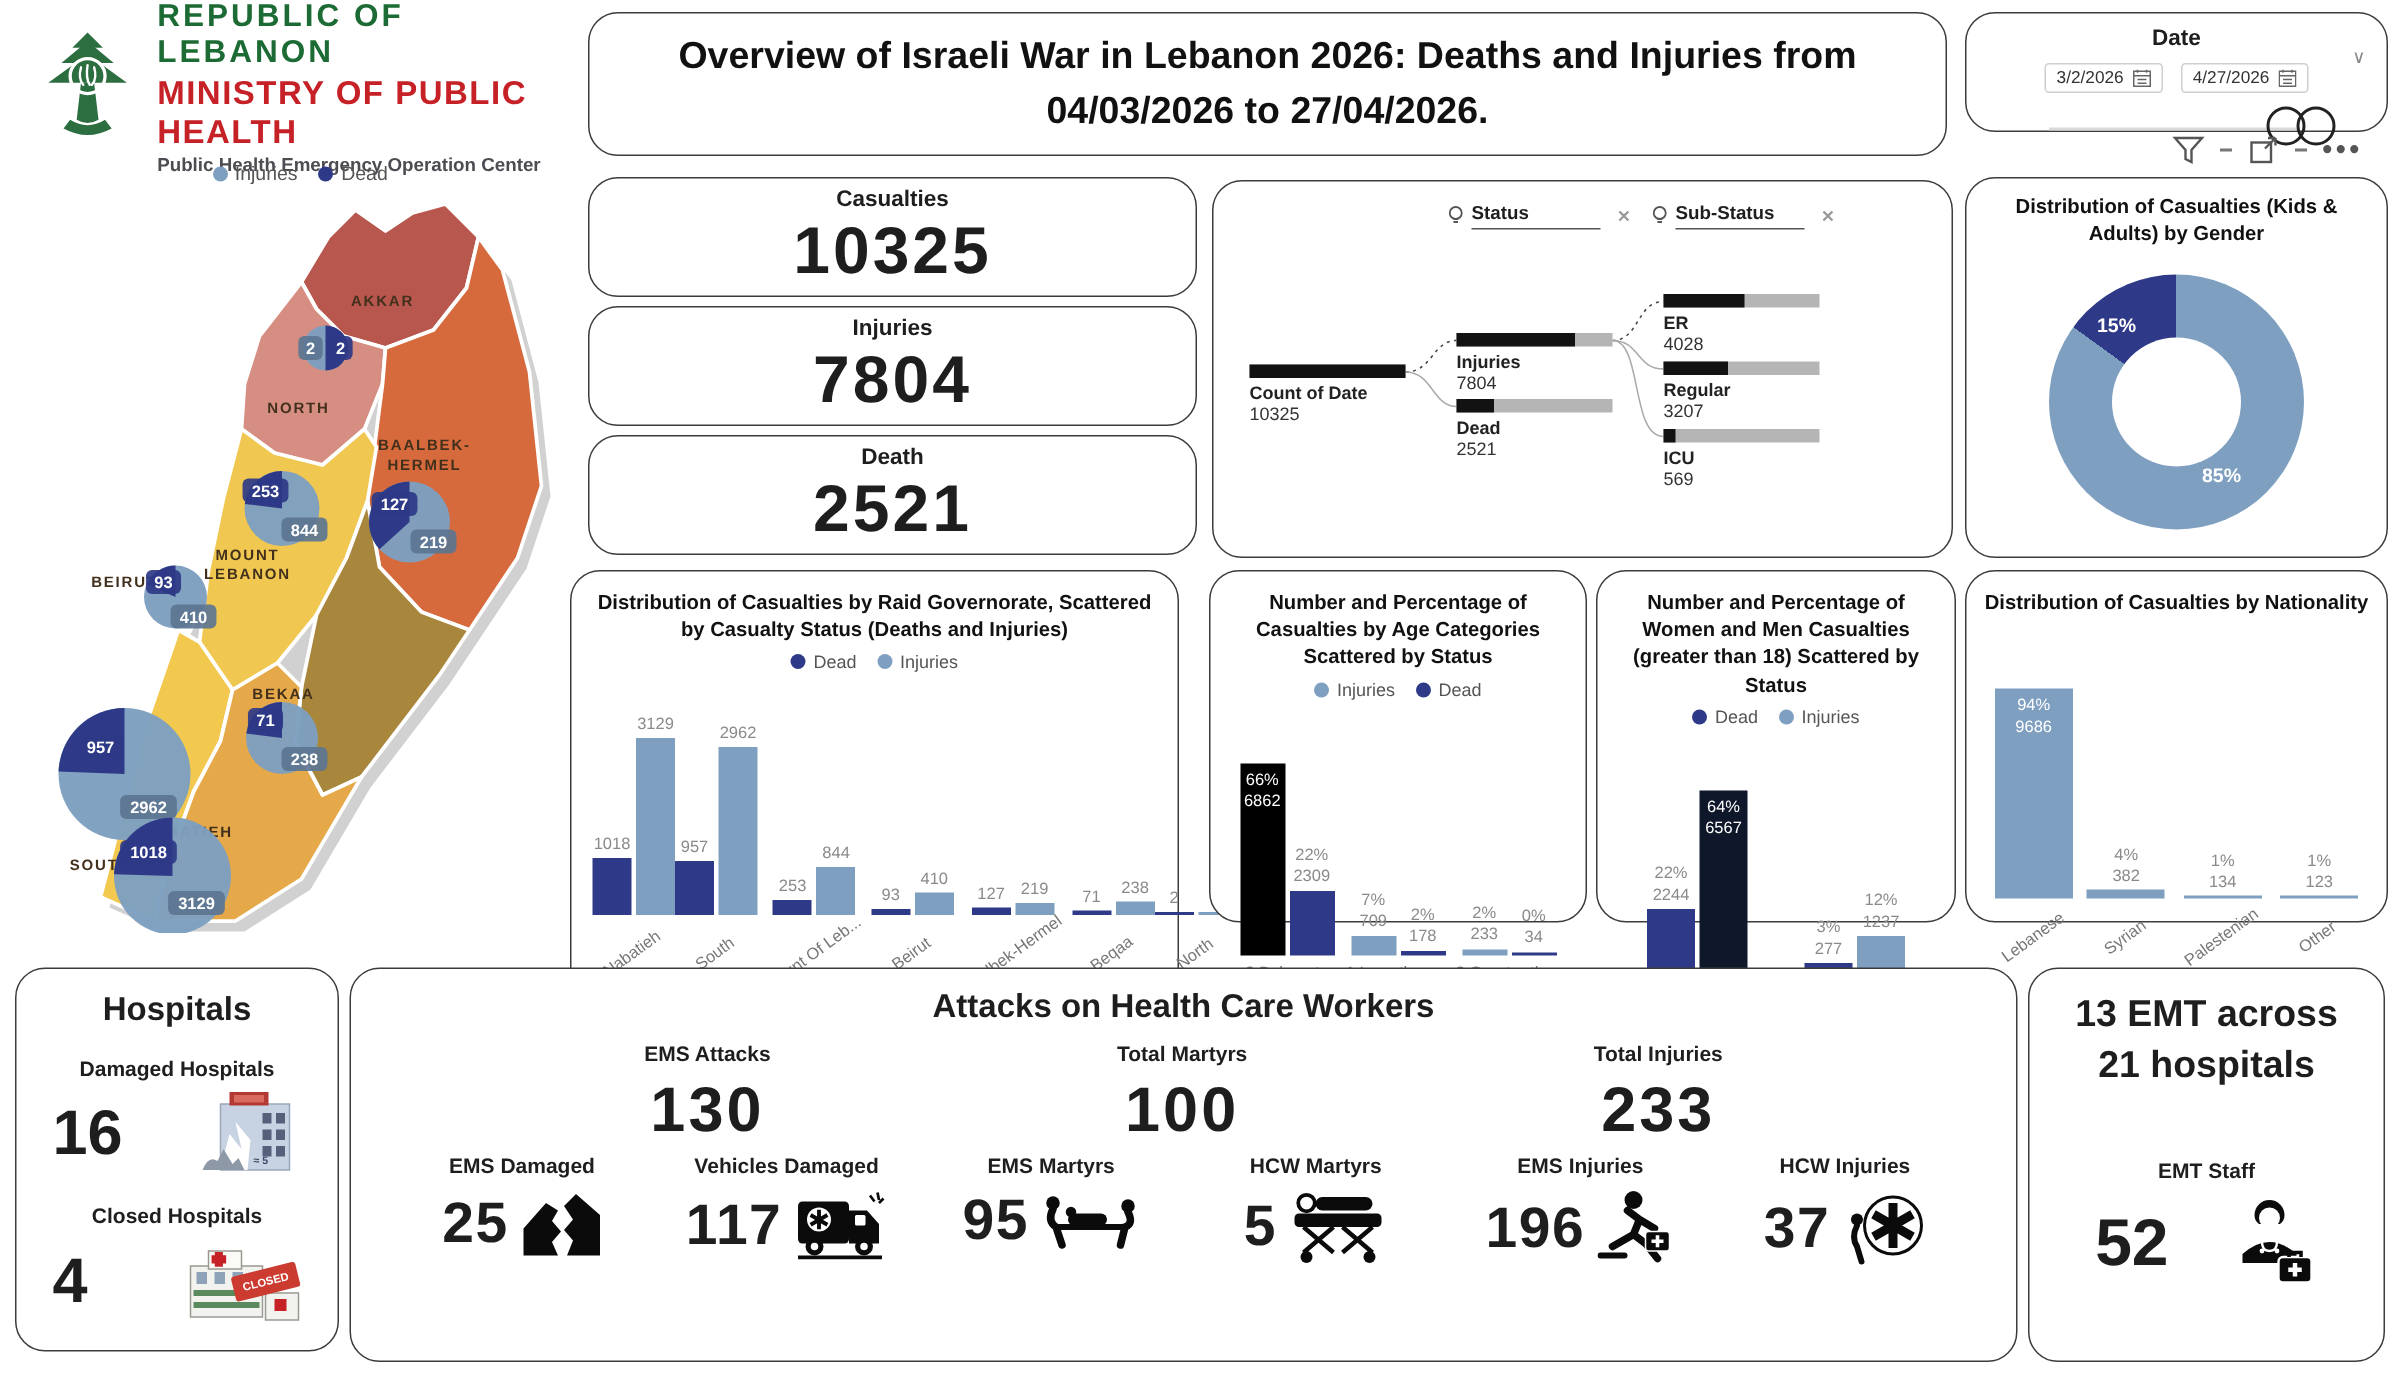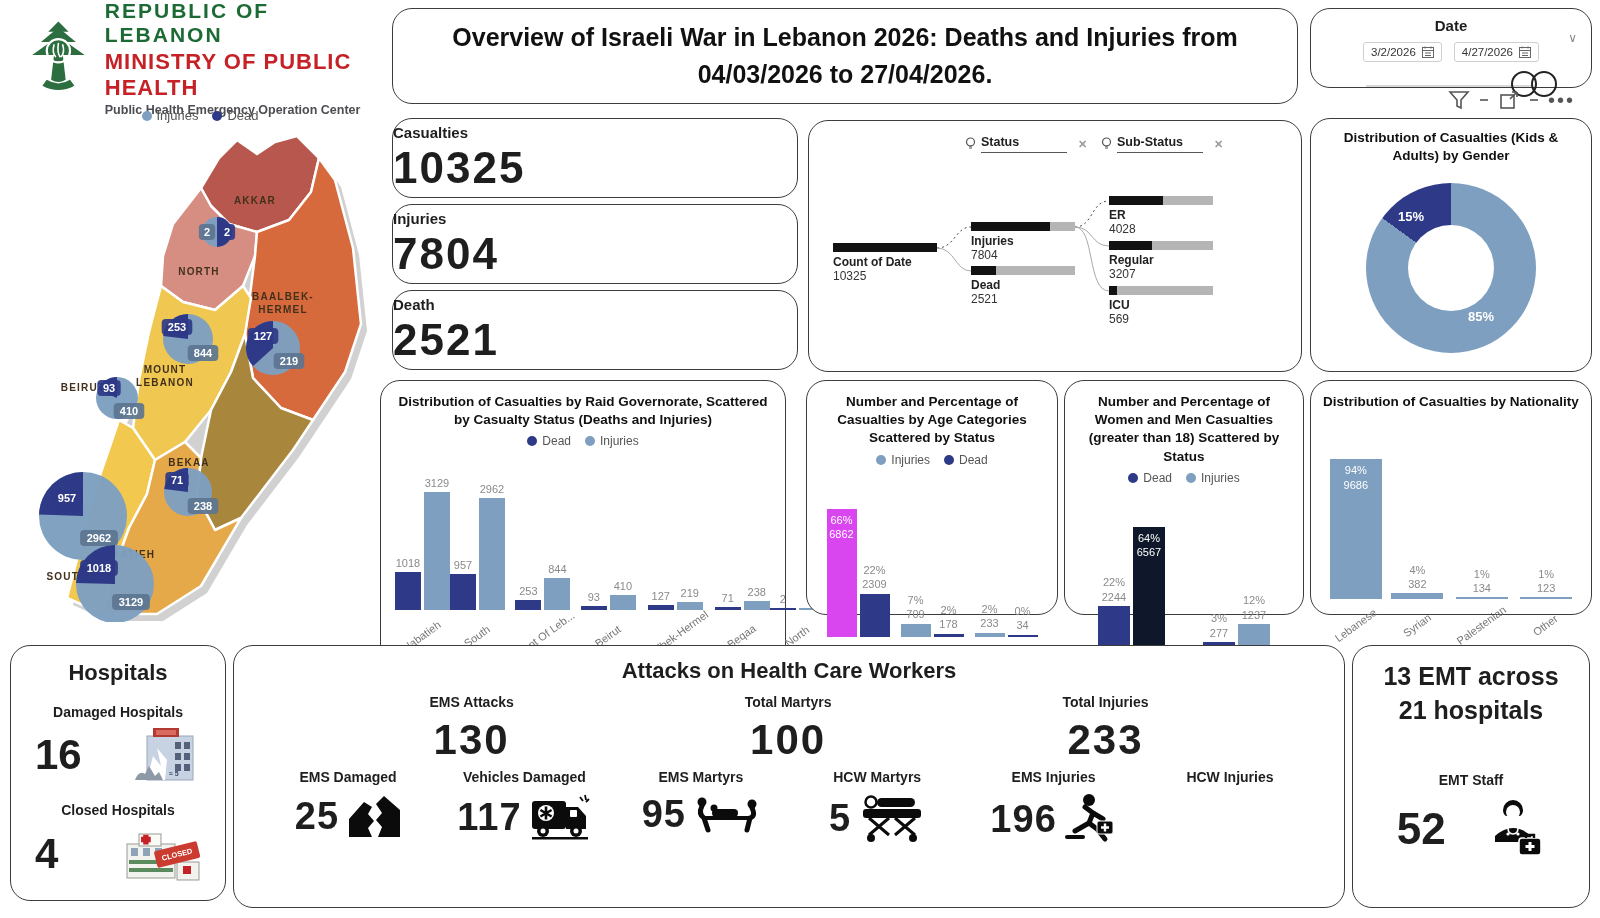--- a/index.html
+++ b/index.html
@@ -25,21 +25,21 @@
   .chev { position:absolute; right:14px; top:22px; color:#888; font-size:12px; }
   .date-row { display:flex; gap:12px; justify-content:center; margin-top:8px; }
   .date-box { display:flex; align-items:center; gap:6px; border:1px solid #cfcfcf; border-radius:3px; padding:3px 7px; font-size:11.5px; color:#333; }
   .slider-line { position:absolute; left:55px; right:60px; top:76px; height:2px; background:#d9d9d9; }
   .handle { position:absolute; top:62px; width:26px; height:26px; border:2.5px solid #222; border-radius:50%; background:transparent; }
   #toolbar { position:absolute; left:1448px; top:86px; width:150px; height:28px; display:flex; align-items:center; gap:10px; color:#555; }
   #toolbar .dash { width:8px; height:2px; background:#777; }
   #toolbar .more { font-size:20px; letter-spacing:2px; color:#555; line-height:10px; }
 
   
-  .kpi { left:392px; width:406px; height:80px; display:flex; flex-direction:column; justify-content:center; gap:2px; }
+  .kpi { left:392px; width:406px; height:80px; display:flex; flex-direction:column; align-items:center; justify-content:center; gap:2px; }
   .kpi .kl { font-weight:bold; font-size:15px; }
   .kpi .kv { font-size:44px; font-weight:600; letter-spacing:2px; }
 
   
   #decomp { left:808px; top:120px; width:494px; height:252px; }
   .dc-head { position:absolute; top:14px; display:flex; align-items:center; gap:5px; font-weight:bold; font-size:12.5px; }
   .dc-head .ul { border-bottom:1.6px solid #555; padding-bottom:3px; min-width:86px; }
   .dc-x { color:#999; font-size:11px; margin-left:6px; cursor:pointer; }
   .bulb { width:11px; height:15px; }
   .dnode { position:absolute; width:104px; }
@@ -421,21 +421,21 @@
         </span>
         <span class="leg-item">
           <span class="leg-dot" style="background: rgb(46, 58, 135);"></span>
           <span>Dead</span>
         </span>
       </div>
     <div style="margin-top:8px;" class="plot">
         <div class="bar-group">
           <div class="bars" style="height: 162px;">
             <div class="bar-wrap" style="width: 30px;">
-              <div class="bar" style="height: 128px; background: #d946ef;">
+              <div class="bar" style="height: 128px; background: #000000;">
                 <div class="bar-label inside">
                   <div>66%</div>
                   <div>6862</div>
                 </div>
               </div>
             </div>
             <div class="bar-wrap" style="width: 30px;">
               <div class="bar-label">
                 <div>22%</div>
                 <div>2309</div>
@@ -818,20 +818,29 @@
             <circle cx="24" cy="7" r="6" fill="#0b0b0b"></circle>
             <path d="M20,14 L28,20 L24,30 M28,20 L38,26 M24,30 L10,38 M24,30 L32,36 L40,46" stroke="#0b0b0b" stroke-width="5" fill="none" stroke-linecap="round" stroke-linejoin="round"></path>
             <path d="M2,44 h16" stroke="#0b0b0b" stroke-width="4" stroke-linecap="round"></path>
             <rect x="32" y="28" width="16" height="13" rx="2" fill="#0b0b0b" stroke="#ffffff" stroke-width="1"></rect>
             <path d="M40,30.5 v8 M36,34.5 h8" stroke="#ffffff" stroke-width="2.4"></path>
           </svg>
         </div>
       </div>
       <div class="atk-small">
         <div class="ml">HCW Injuries</div>
+        <div class="row">
+          <span class="mv">37</span>
+          <svg width="56" height="52" viewBox="0 0 56 52">
+            <circle cx="34" cy="24" r="19" fill="none" stroke="#0b0b0b" stroke-width="2"></circle>
+            <path d="M34,9 v30 M21,16.5 l26,15 M47,16.5 l-26,15" stroke="#0b0b0b" stroke-width="6"></path>
+            <circle cx="10" cy="20" r="4" fill="#0b0b0b"></circle>
+            <path d="M10,24 q-4,8 0,14 l3,10" stroke="#0b0b0b" stroke-width="4" fill="none" stroke-linecap="round"></path>
+          </svg>
+        </div>
       </div>
     </div>
   </div>
 
   <div id="emt-card" class="card">
     <h2>13 EMT across 21 hospitals</h2>
     <div class="emt-staff-label">EMT Staff</div>
     <div class="emt-row">
       <div class="emt-num">52</div>
       <svg width="64" height="62" viewBox="0 0 64 62">

